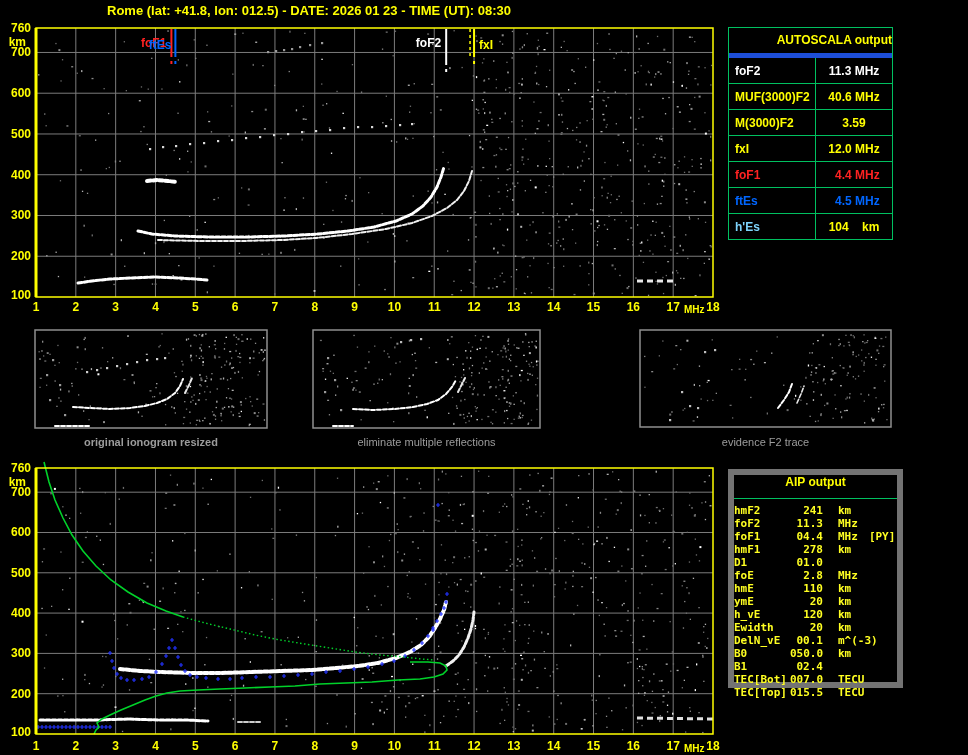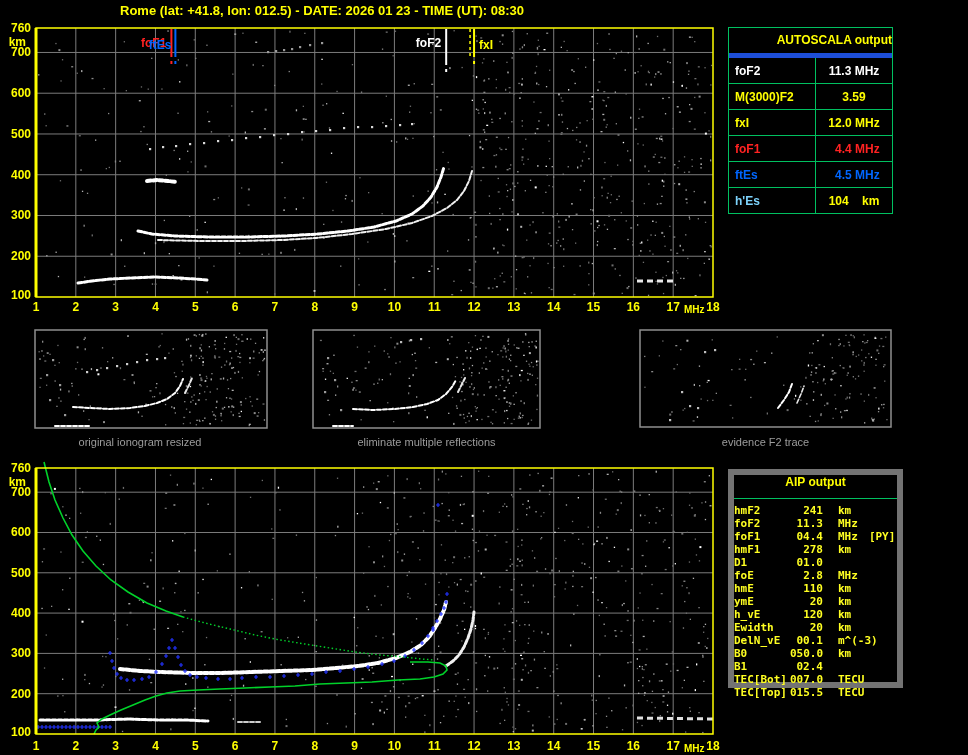--- a/index.html
+++ b/index.html
@@ -1,19 +1,19 @@
 <!DOCTYPE html>
 <html><head>
 <meta charset="utf-8">
 <style>
   html,body{margin:0;padding:0;background:#000;}
   #stage{position:relative;width:968px;height:755px;background:#000;overflow:hidden;
          font-family:"Liberation Sans",sans-serif;}
   #gfx{position:absolute;left:0;top:0;}
-  .page-title{position:absolute;left:72px;top:3px;width:500px;text-align:center;
+  .page-title{position:absolute;left:59px;top:3px;width:500px;text-align:center;
               color:#ffff00;font:bold 13px "Liberation Sans",sans-serif;letter-spacing:0px;}
   .panel-caption{position:absolute;top:436px;height:14px;text-align:center;
                  color:#9c9c9c;font:11px "Liberation Sans",sans-serif;}
   
   .as-table{position:absolute;left:728px;top:27px;width:163px;background:#000;
             border:1px solid #00c060;font:bold 12px "Liberation Sans",sans-serif;}
   .as-title{height:25px;line-height:25px;text-align:right;color:#ffff00;
             border-bottom:5px solid #1d4ed8;}
   .as-row{display:flex;height:25px;border-bottom:1px solid #00c060;}
   .as-row:last-child{border-bottom:none;}
@@ -2273,30 +2273,34 @@
         <rect x="689" y="405" width="2.2" height="2.2" fill="#bfbfbf"></rect>
         <rect x="697" y="407" width="2.2" height="2.2" fill="#bfbfbf"></rect>
         <rect x="669" y="419" width="2.2" height="2.2" fill="#bfbfbf"></rect>
         <rect x="704" y="351" width="2.2" height="2.2" fill="#bfbfbf"></rect>
         <rect x="714" y="349" width="2.2" height="2.2" fill="#bfbfbf"></rect>
       </g>
     </svg>
 
   <div class="page-title">Rome (lat: +41.8, lon: 012.5) - DATE: 2026 01 23 - TIME (UT): 08:30</div>
 
-  <div class="panel-caption" style="left:24px;width:232px;">original ionogram resized</div>
+  <div class="panel-caption" style="left:35px;width:232px;font-weight:bold;">original ionogram resized</div>
   <div class="panel-caption" style="left:313px;width:227px;">eliminate multiple reflections</div>
   <div class="panel-caption" style="left:640px;width:251px;text-align:center;">evidence F2 trace</div>
 
   <div class="as-table">
     <div class="as-title">AUTOSCALA output</div>
     <div id="asRows">
         <div class="as-row">
           <div class="as-param" style="color: rgb(255, 255, 255);">foF2</div>
           <div class="as-val" style="color: rgb(255, 255, 255);">11.3 MHz</div>
+        </div>
+        <div class="as-row">
+          <div class="as-param" style="color: rgb(255, 255, 0);">MUF(3000)F2</div>
+          <div class="as-val" style="color: rgb(255, 255, 0);">40.6 MHz</div>
         </div>
         <div class="as-row">
           <div class="as-param" style="color: rgb(255, 255, 0);">M(3000)F2</div>
           <div class="as-val" style="color: rgb(255, 255, 0);">3.59</div>
         </div>
         <div class="as-row">
           <div class="as-param" style="color: rgb(255, 255, 0);">fxI</div>
           <div class="as-val" style="color: rgb(255, 255, 0);">12.0 MHz</div>
         </div>
         <div class="as-row">

